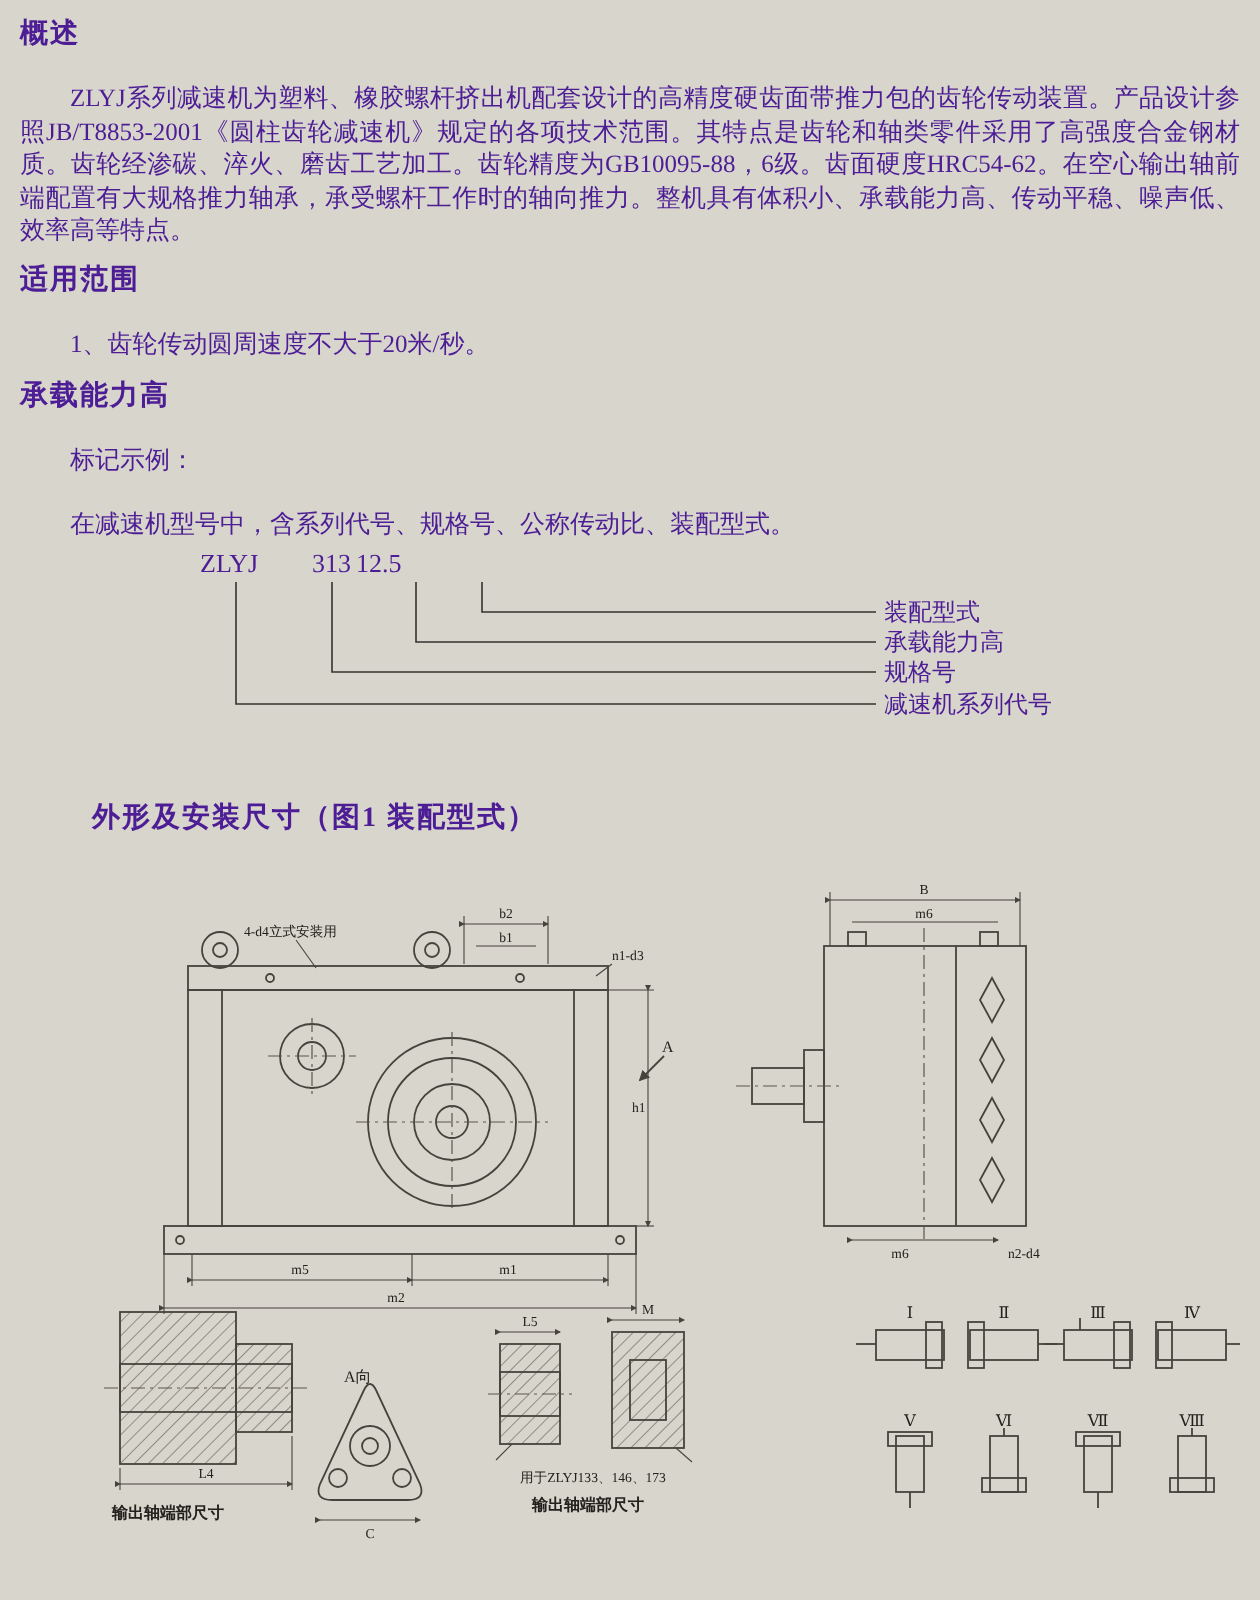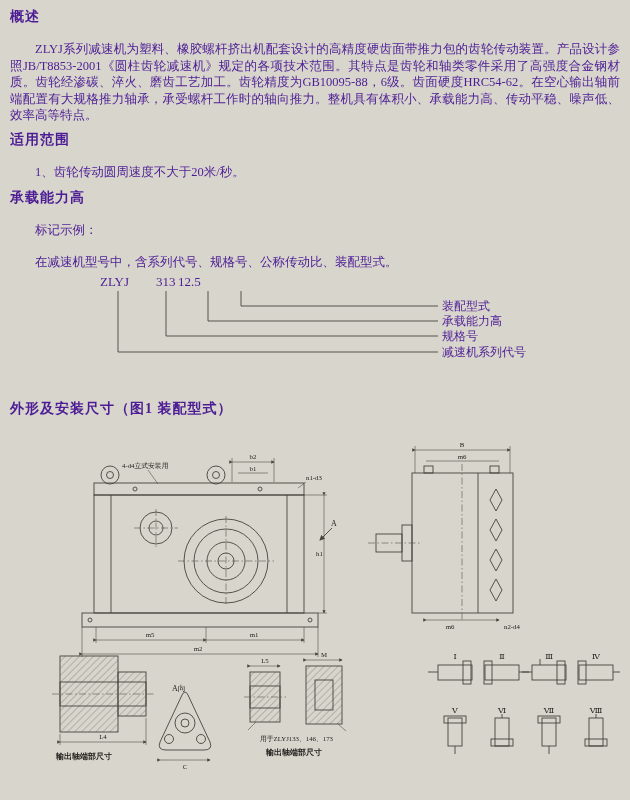--- a/index.html
+++ b/index.html
@@ -7,21 +7,21 @@
   .page { position:relative; width:630px; height:800px; background:#d8d5cc; color:#4c1d95; padding:8px 10px; overflow:hidden; }
   .h { font-size:14px; font-weight:bold; letter-spacing:1px; }
   .bt { font-size:12.5px; line-height:16.5px; text-align:justify; }
   .indent { text-indent:2em; }
   .mt3 { margin-top:15px; } .mt7 { margin-top:7px; } .mt9 { margin-top:9px; }
   
   .model-diagram { position:relative; height:100px; margin-top:4px; font-size:13px; }
   .code-part { position:absolute; top:0; white-space:nowrap; }
   .callout { position:absolute; left:432px; font-size:12px; line-height:13px; white-space:nowrap; }
   .md-svg { position:absolute; left:0; top:0; }
-  .fig-h { margin-top:26px; }
+  .fig-h { margin-top:26px;margin-left:36px; }
   .drawings { margin-top:10px; }
   
   .ol  { fill:none; stroke:#46433d; stroke-width:0.9; }
   .olf { stroke:#46433d; stroke-width:0.9; }
   .cl  { fill:none; stroke:#5a564e; stroke-width:0.6; stroke-dasharray:7 2.5 1.5 2.5; }
   .dim { fill:none; stroke:#46433d; stroke-width:0.55; }
   svg text { fill:#23211d; font-family:"Liberation Serif","DejaVu Serif",serif; }
   .t6 { font-size:6.8px; } .t7 { font-size:8px; }
   .tb { font-weight:bold; } .tc { text-anchor:middle; }
   .mdl { stroke:#35332f; stroke-width:0.8; fill:none; }

